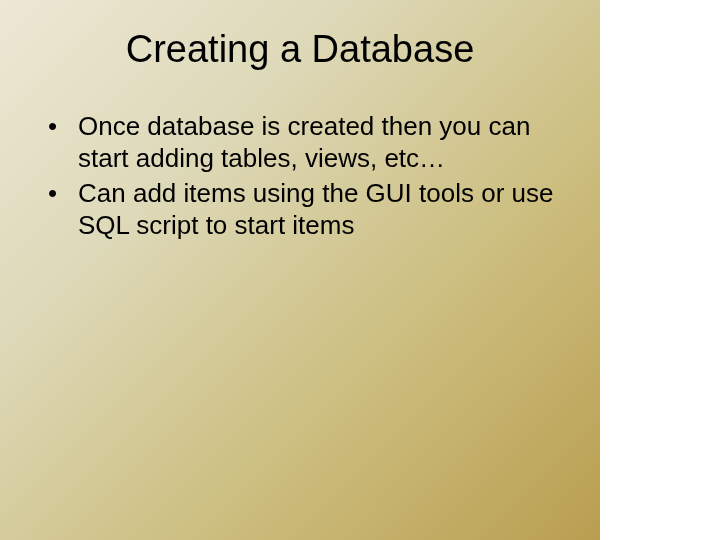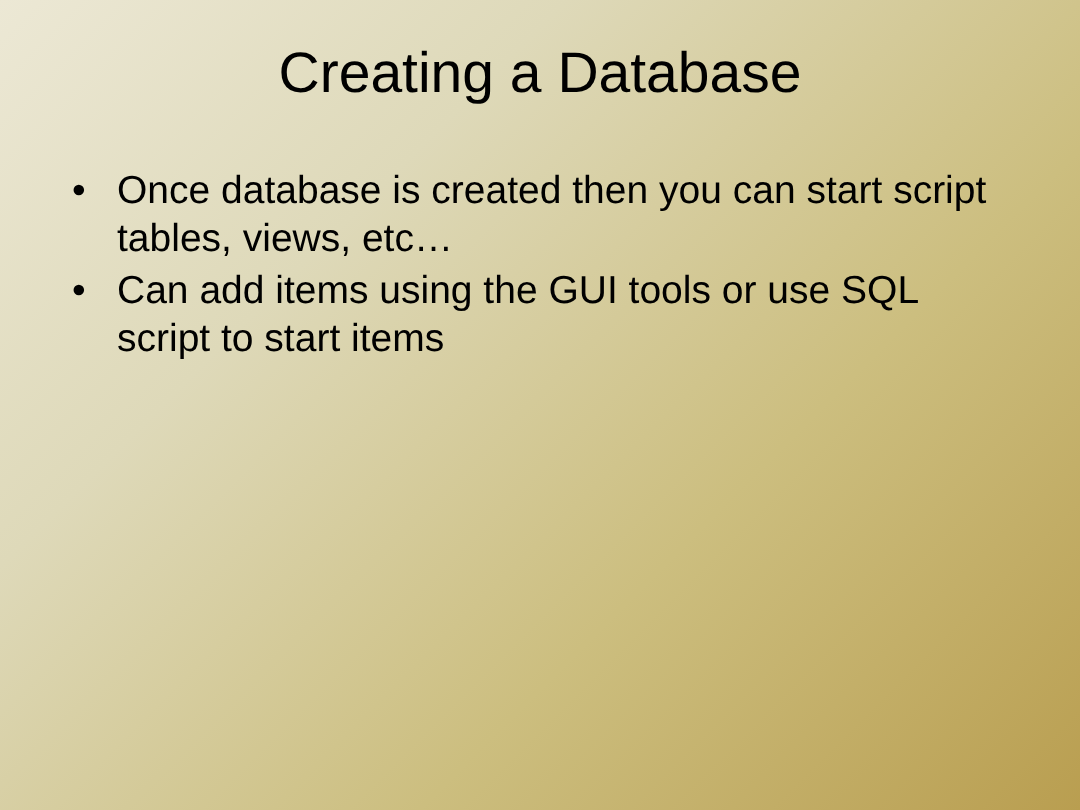--- a/index.html
+++ b/index.html
@@ -7,21 +7,21 @@
       padding: 0;
       box-sizing: border-box;
     }
     body {
       width: 720px;
       height: 540px;
       overflow: hidden;
       font-family: Arial, Helvetica, sans-serif;
     }
     .slide {
-      width: 720px;
+      width: 600px;
       height: 540px;
       background: linear-gradient(135deg, #ece8d5 0%, #ded9b9 30%, #ccbe7f 65%, #b99e50 100%);
       padding: 20px 40px 40px 40px;
       color: #000;
     }
     .title {
       text-align: center;
       font-size: 38px;
       font-weight: normal;
       margin-top: 8px;
@@ -45,16 +45,16 @@
       top: 0;
       font-size: 26px;
     }
   </style>
 </head>
 <body>
 
 <div class="slide">
   <h1 class="title">Creating a Database</h1>
   <ul class="bullets">
-    <li>Once database is created then you can start script tables, views, etc…</li>
+    <li>Once database is created then you can start adding tables, views, etc…</li>
     <li>Can add items using the GUI tools or use SQL script to start items</li>
   </ul>
 </div>
 
 </body></html>

